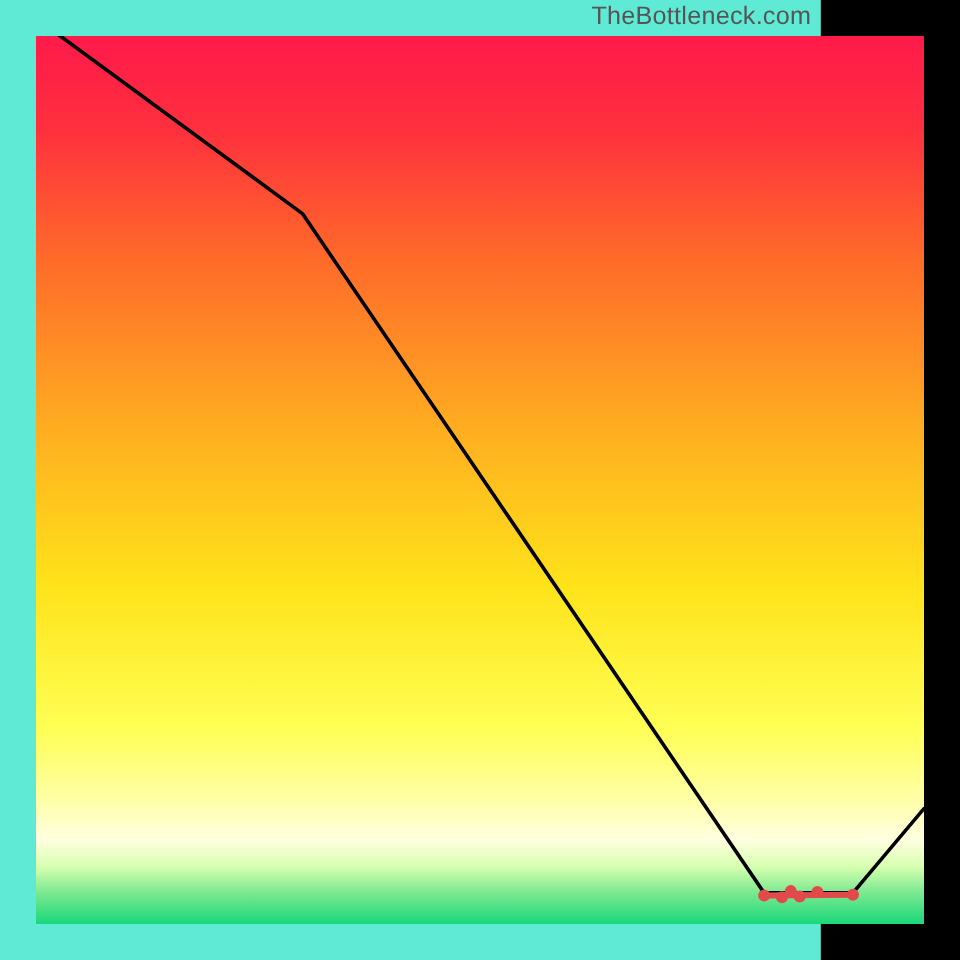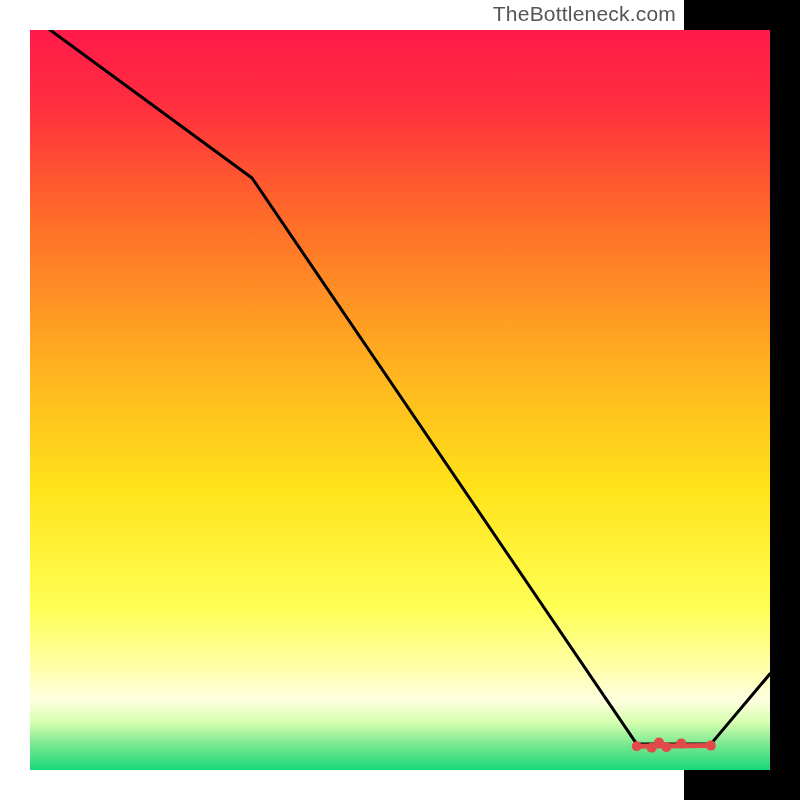--- a/index.html
+++ b/index.html
@@ -8,21 +8,21 @@
     width: 800px;
     height: 800px;
     background: #000;
     overflow: hidden;
     font-family: Arial, Helvetica, sans-serif;
   }
   .frame {
     position: relative;
     width: 684px;
     height: 800px;
-    background: #ffffff;
+    background: #5eead4;
     text-align: right;
   }
   .watermark {
     position: absolute;
     top: 2px;
     right: 8px;
     color: #555;
     font-size: 21px;
     font-weight: 500;
     letter-spacing: 0.2px;

